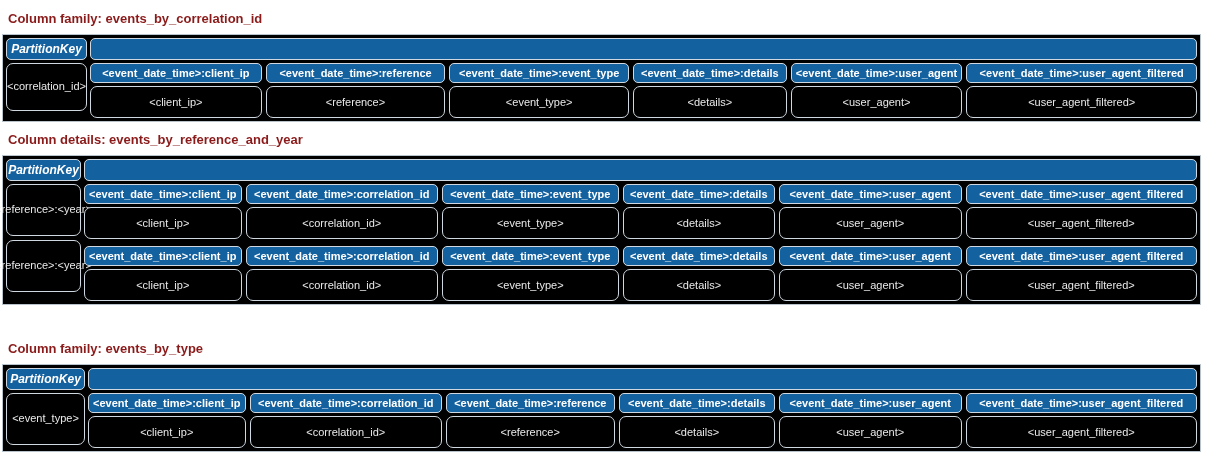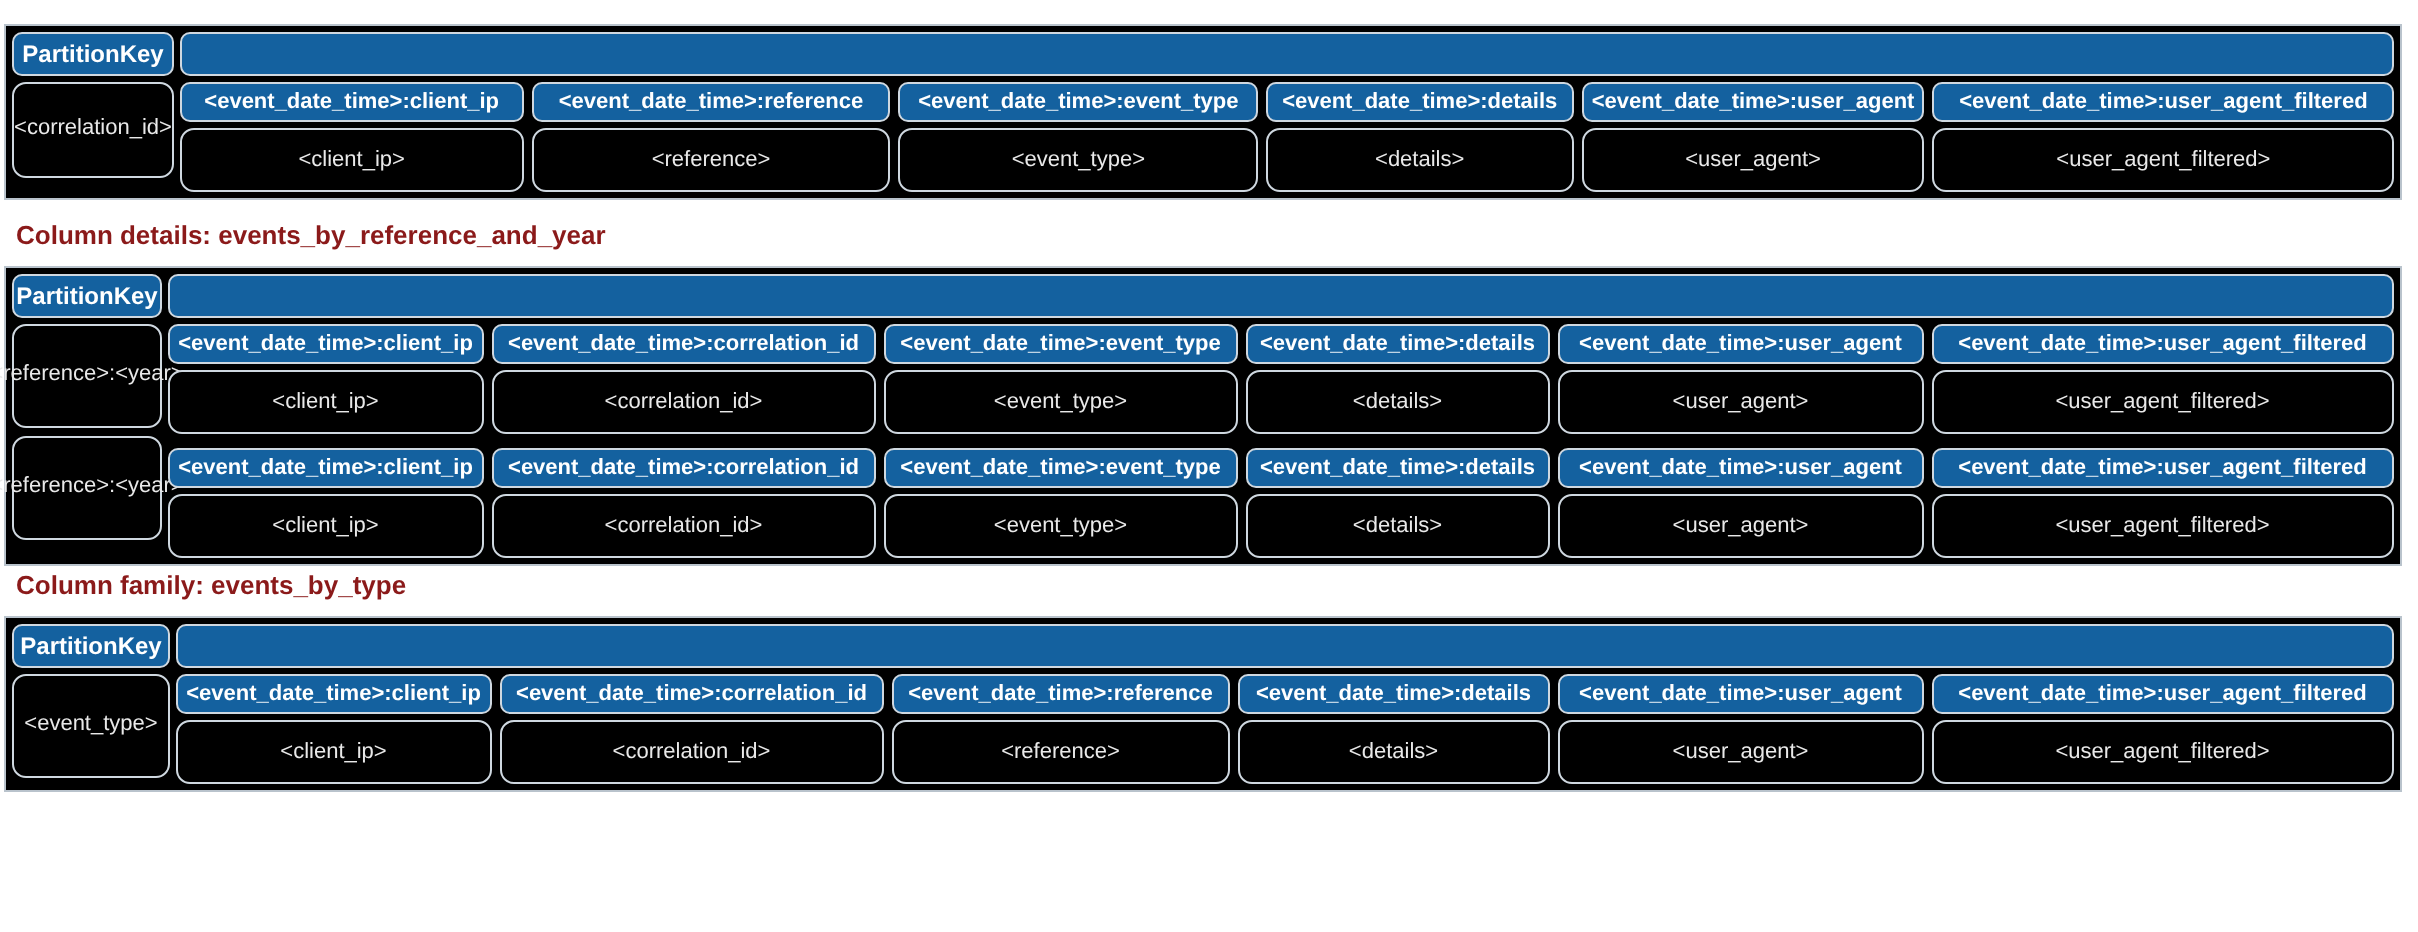--- a/index.html
+++ b/index.html
@@ -28,21 +28,21 @@
     white-space: nowrap;
   }
 
   
   #section-events_by_correlation_id { padding-top: 12px; }
   #section-events_by_correlation_id .cf-title { padding-bottom: 9px; }
 
   #section-events_by_reference_and_year { padding-top: 11px; }
   #section-events_by_reference_and_year .cf-title { padding-bottom: 9px; }
 
-  #section-events_by_type { padding-top: 3px; }
+  #section-events_by_type { padding-top: 3px; margin-top: 34px; }
   #section-events_by_type .cf-title { padding-bottom: 9px; }
 
   .cf-table {
     background: #000000;
     border: 1px solid #b9c3cc;
     box-sizing: border-box;
     width: 1199px;
     margin: 0 0 0 2px;
     padding: 3px;
   }
@@ -59,20 +59,21 @@
     border-radius: 5px;
     color: #ffffff;
     font-size: 12px;
     font-weight: bold;
     display: flex;
     align-items: center;
     justify-content: center;
     height: 22px;
     box-sizing: border-box;
     flex: 0 0 auto;
+    font-style: italic;
   }
 
   .pk-bar {
     background: #14619f;
     border: 1px solid #cfd8e0;
     border-radius: 5px;
     height: 22px;
     box-sizing: border-box;
     flex: 1 1 auto;
   }
@@ -157,20 +158,21 @@
   
   .rows-wrap.multi .cluster-row + .cluster-row {
     margin-top: 4px;
   }
 </style>
 </head>
 <body>
 
 <div class="page" id="page-root">
     <div class="cf-section" id="section-events_by_correlation_id">
+      <div class="cf-title">Column family: events_by_correlation_id</div>
       <div class="cf-table">
         <div class="cf-headrow">
           <div class="pk-cell" style="width: 81px;">PartitionKey</div>
           <div class="pk-bar"></div>
         </div>
         <div class="cf-body">
           <div class="pk-value" style="width: 81px; height: 48px;">
             <span>&lt;correlation_id&gt;</span>
           </div>
           <div class="rows-wrap">

